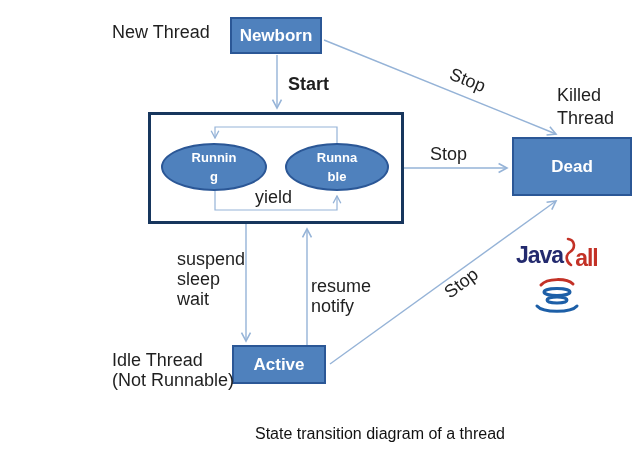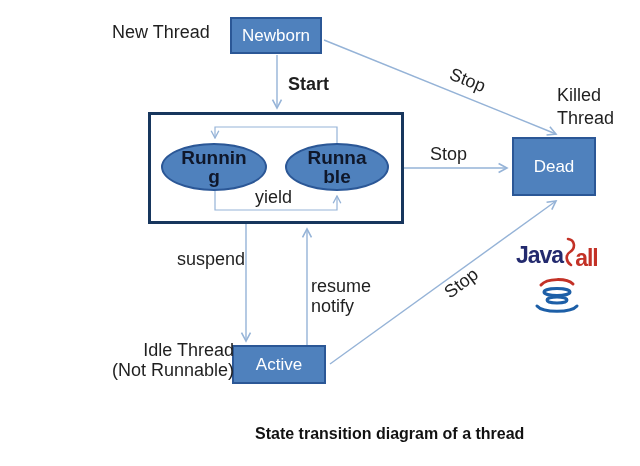--- a/index.html
+++ b/index.html
@@ -8,58 +8,58 @@
     background:#ffffff; font-family:"Liberation Sans", sans-serif;
     color:var(--text, #1f1f1f);
   }
   .overlay { position:absolute; left:0; top:0; width:640px; height:466px; }
   .overlay path { stroke:var(--arrow,#95b3d7); stroke-width:1.4; fill:none; }
   .overlay path.thin { stroke-width:1.2; }
 
   .node {
     position:absolute; box-sizing:border-box;
     background:var(--node-fill,#4f81bd); border:2px solid var(--node-border,#2b5796);
-    color:#ffffff; font-weight:normal; font-size:17px;
+    color:#ffffff; font-weight:bold; font-size:17px;
     display:flex; align-items:center; justify-content:center;
   }
   #newborn  { left:230px; top:17px;  width:92px; height:37px; }
-  #dead     { left:512px; top:137px; width:84px; height:59px; }
+  #dead     { left:512px; top:137px; width:120px; height:59px; }
   #blocked  { left:232px; top:345px; width:94px; height:39px; }
 
   .active-box {
     position:absolute; left:148px; top:112px; width:256px; height:112px;
     box-sizing:border-box; border:3px solid var(--active-box-border,#17365d);
     background:transparent;
   }
   .ellipse {
     position:absolute; box-sizing:border-box; border-radius:50%;
     background:var(--node-fill,#4f81bd); border:2px solid var(--node-border,#2b5796);
-    color:#0f172a; font-weight:bold; font-size:19px; line-height:19px;
+    color:#ffffff; font-weight:bold; font-size:13px; line-height:19px;
     display:flex; flex-direction:column; align-items:center; justify-content:center;
     text-align:center;
   }
   #running  { left:161px; top:143px; width:106px; height:48px; }
   #runnable { left:285px; top:143px; width:104px; height:48px;align-items:center; }
 
   .lbl { position:absolute; font-size:18px; line-height:21px; white-space:nowrap; }
   .lbl span { display:block; }
   #lbl-new-thread    { left:112px; top:22px; }
   #lbl-active-thread { left:22px;  top:151px; }
   #lbl-start         { left:288px; top:74px;font-weight:bold; }
   #lbl-stop-mid      { left:430px; top:144px; }
   #lbl-yield         { left:255px; top:187px; }
   #lbl-killed        { left:557px; top:84px;  line-height:23px; }
-  #lbl-idle          { left:112px; top:340px; line-height:20px;text-align:right; }
+  #lbl-idle          { left:112px; top:350px; line-height:20px; }
   #lbl-suspend       { left:177px; top:249px; line-height:20px; }
   #lbl-resume        { left:311px; top:252px; line-height:20px;margin-top:24px; }
   #lbl-stop-top      { left:449px; top:70px;  transform:rotate(22deg); }
   #lbl-stop-bottom   { left:443px; top:273px; transform:rotate(-37deg); }
   #caption {
     position:absolute; left:255px; top:425px;
-    font-size:16px; font-weight:bold; white-space:nowrap; color:#121212;
+    font-size:16px; font-weight:normal; white-space:nowrap; color:#121212;
   }
 
   .logo { position:absolute; left:516px; top:238px; width:92px; }
   .logo-row { display:flex; align-items:flex-start; height:40px; }
   .logo-java {
     font-size:23px; font-weight:bold; letter-spacing:-1px;
     color:var(--logo-navy,#232a6e); line-height:34px;
   }
   .logo-all {
     font-size:23px; font-weight:bold; letter-spacing:-1px;
@@ -125,20 +125,22 @@
     <span>Thread</span>
   </div>
 
   <div class="lbl" id="lbl-idle">
     <span>Idle Thread</span>
     <span>(Not Runnable)</span>
   </div>
 
   <div class="lbl" id="lbl-suspend">
     <span>suspend</span>
+    <span>sleep</span>
+    <span>wait</span>
   </div>
 
   <div class="lbl" id="lbl-resume">
     <span>resume</span>
     <span>notify</span>
   </div>
 
   <div id="caption">State transition diagram of a thread</div>
 
   <div class="logo">

